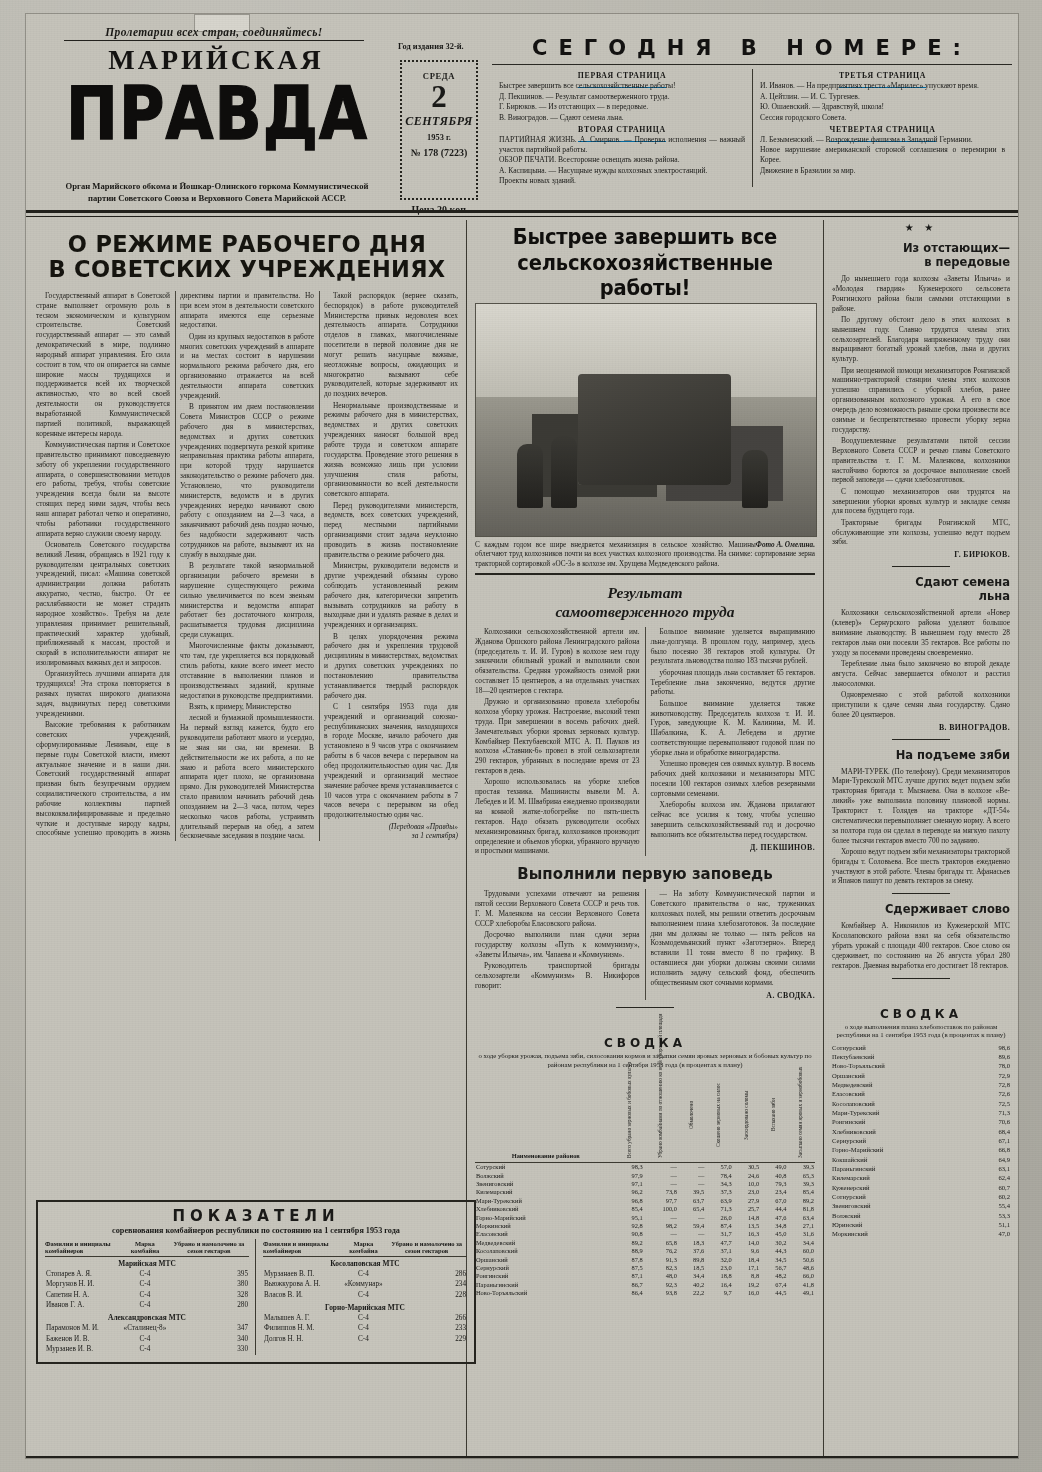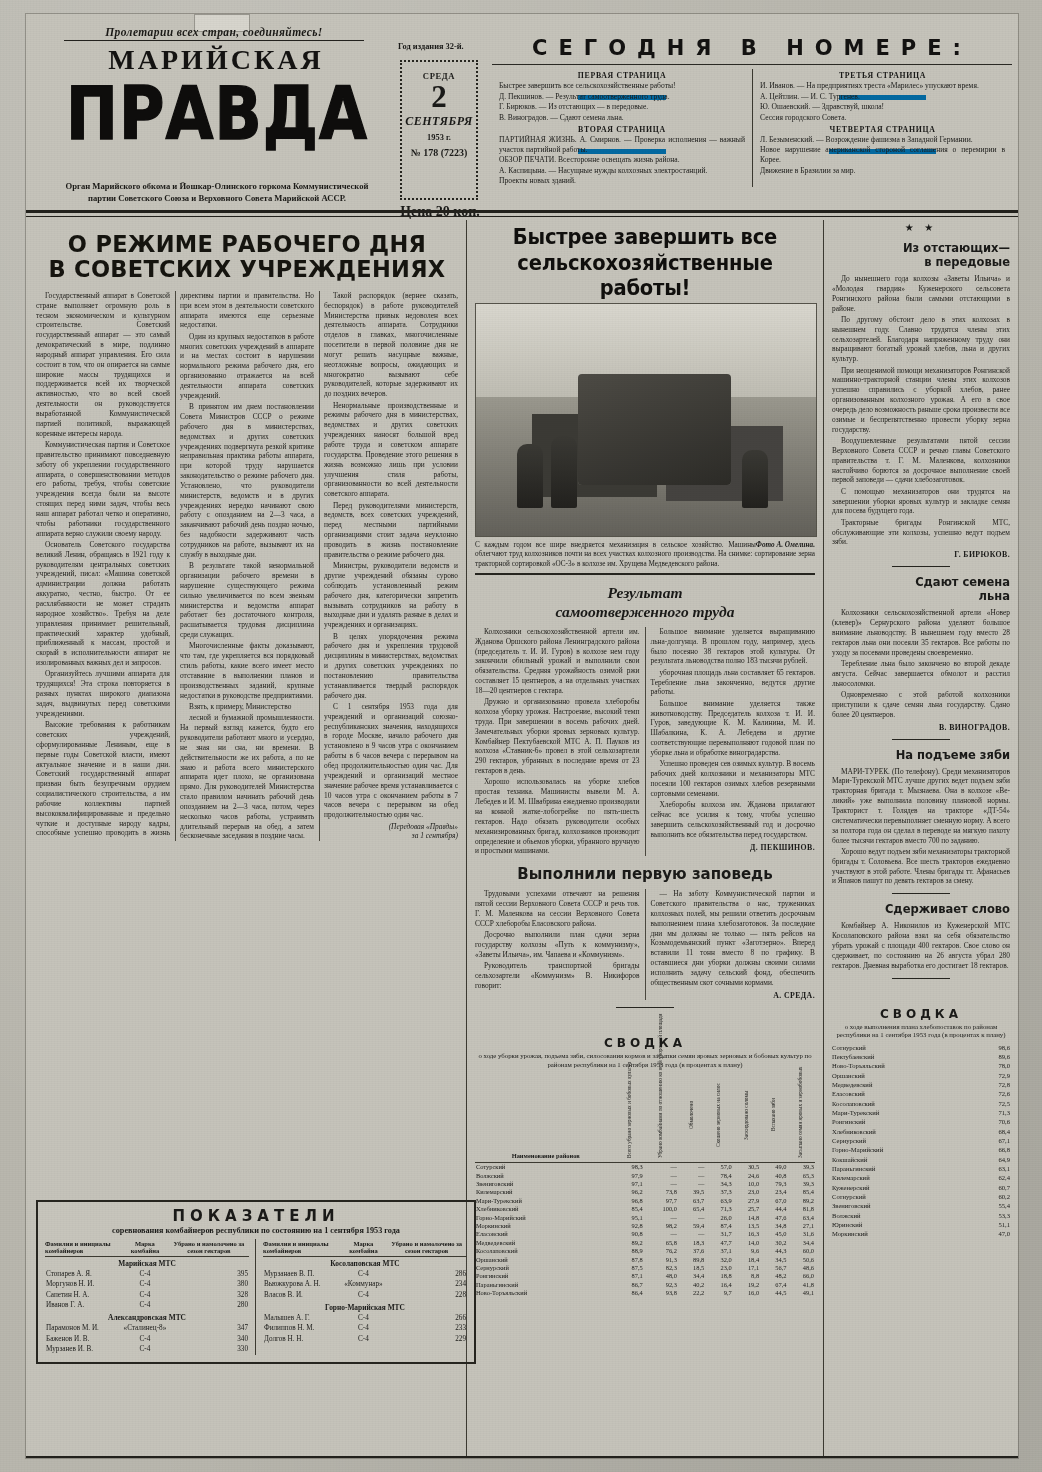--- a/index.html
+++ b/index.html
@@ -101,21 +101,21 @@
     width: 94px; font-size: 8.4px; font-weight: bold;
     text-align: left;
   }
   .dow { font-size: 8.6px; font-weight: bold; letter-spacing: .6px; }
   .dnum { font-size: 31px; font-weight: bold; line-height: 1.05; }
   .dmon { font-size: 12px; font-weight: bold; font-style: italic; letter-spacing: .5px; }
   .dyr  { font-size: 8.4px; margin-top: 4px; font-weight: bold; }
   .dno  { font-size: 10px; margin-top: 5px; font-weight: bold; }
   .dprice {
     position: absolute; left: 374px; top: 190px; width: 80px;
-    text-align: center; font-size: 14px; font-weight: bold;
+    text-align: center; font-size: 10px; font-weight: bold;
   }
 
   
   .contents {
     position: absolute; left: 466px; top: 16px; width: 520px; height: 176px;
   }
   .contents-title {
     text-align: center;
     font-family: "DejaVu Sans", sans-serif;
     font-weight: bold;
@@ -129,21 +129,21 @@
     border-top: 1px solid #2a2924;
     padding-top: 4px;
   }
   .ccol { width: 50%; box-sizing: border-box; padding: 0 7px; }
   .ccol + .ccol { border-left: 1px solid #3a382f; }
   .chead {
     text-align: center;
     font-size: 7.8px; font-weight: bold; letter-spacing: .7px;
     margin: 2px 0 1px 0;
   }
-  .chead span { border-bottom: 5px solid #0369a1; padding-bottom: 15px; }
+  .chead span { border-bottom: 1px solid #0369a1; padding-bottom: 7px; }
   .citem {
     font-size: 7.6px; line-height: 1.32; text-align: justify;
     margin-bottom: .5px;
   }
 
   .rule-thick {
     position: absolute; left: 0; top: 196px; width: 992px;
     border-top: 3px solid #22211c;
     border-bottom: 1px solid #22211c;
     height: 3px;
@@ -457,21 +457,21 @@
           <p class="t">Хлеборобы колхоза им. Жданова прилагают сейчас все усилия к тому, чтобы успешно завершить сельскохозяйственный год и досрочно выполнить все обязательства перед государством.</p>
           <div class="sig">Д. ПЕКШИНОВ.</div>
         </div>
 
         <div class="sec-title2">Выполнили первую заповедь</div>
         <div class="txtcols2">
           <p class="t">Трудовыми успехами отвечают на решения пятой сессии Верховного Совета СССР и речь тов. Г. М. Маленкова на сессии Верховного Совета СССР хлеборобы Еласовского района.</p>
           <p class="t">Досрочно выполнили план сдачи зерна государству колхозы «Путь к коммунизму», «Заветы Ильича», им. Чапаева и «Коммунизм».</p>
           <p class="t">Руководитель транспортной бригады сельхозартели «Коммунизм» В. Никифоров говорит:</p>
           <p class="t">— На заботу Коммунистической партии и Советского правительства о нас, тружениках колхозных полей, мы решили ответить досрочным выполнением плана хлебозаготовок. За последние дни мы должны не только — пять рейсов на Козьмодемьянский пункт «Заготзерно». Вперед вставили 11 тонн вместо 8 по графику. В оставшиеся дни уборки должны своими силами исполнить задачу сельский фонд, обеспечить общественным скот сочными кормами.</p>
-          <div class="sig">А. СРЕДА.</div>
+          <div class="sig">А. СВОДКА.</div>
         </div>
 
         <div class="divider-short"></div>
 
         <div class="svodka">
           <div class="sv-title">СВОДКА</div>
           <div class="sv-sub">о ходе уборки урожая, подъема зяби, силосования кормов и засыпки семян яровых зерновых и бобовых культур по районам республики на 1 сентября 1953 года (в процентах к плану)</div>
           <table class="sv">
             <thead>
               <tr>

